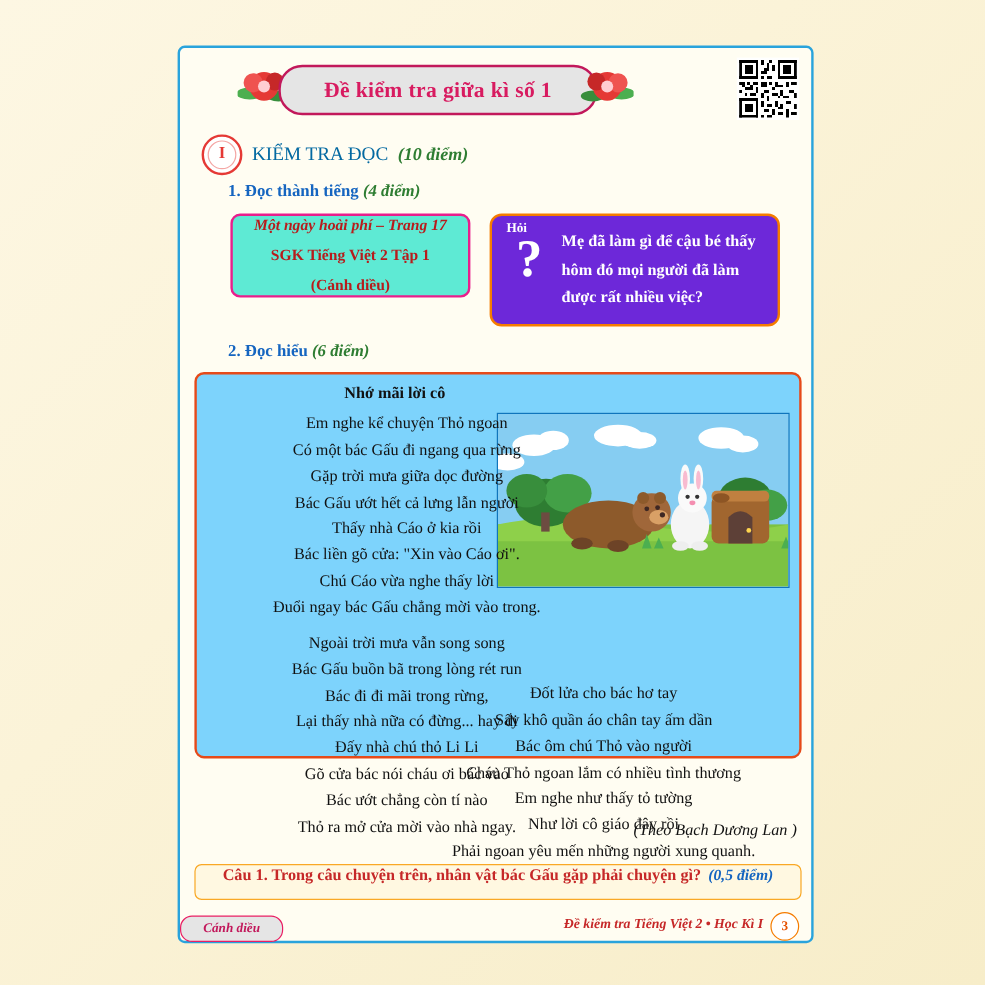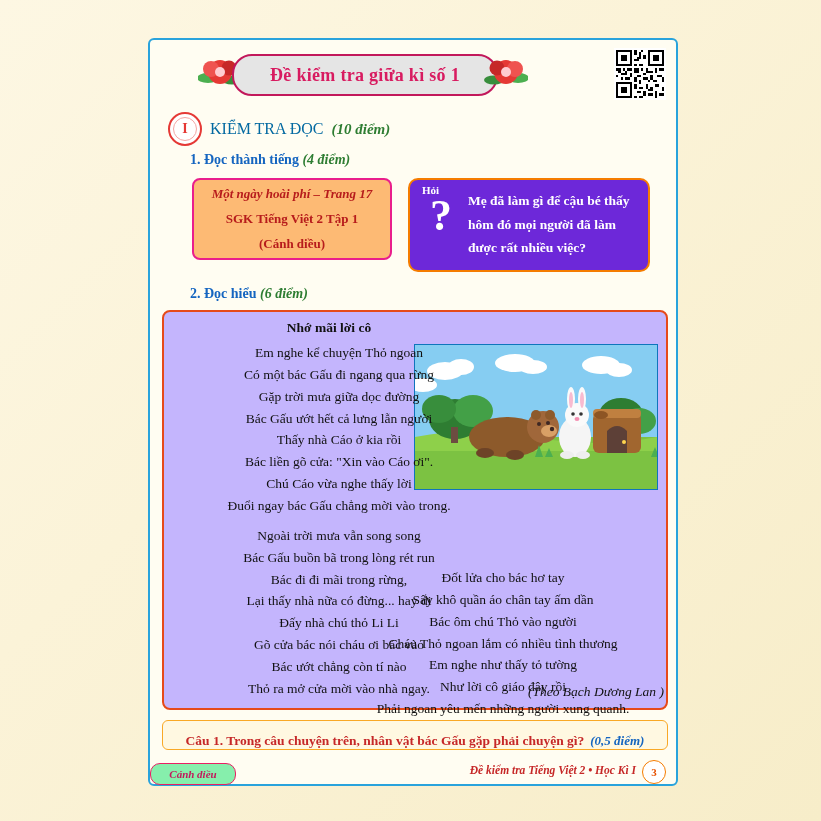--- a/index.html
+++ b/index.html
@@ -136,24 +136,24 @@
   }
   .sub-1 { left: 40px; top: 112px; }
   .sub-2 { left: 40px; top: 246px; }
 
   
   .box-left {
     position: absolute;
     left: 42px;
     top: 138px;
     width: 200px;
-    height: 82px;
+    height: 70px;
     border: 2px solid #e91e8c;
     border-radius: 8px;
-    background: #fdba74;
+    background: #5eead4;
     box-sizing: border-box;
     display: flex;
     flex-direction: column;
     align-items: center;
     justify-content: center;
     gap: 9px;
   }
   .box-left div {
     color: #b71c1c;
     font-size: 13px;
@@ -205,24 +205,24 @@
     font-weight: bold;
     line-height: 1.75;
   }
 
   
   .read-box {
     position: absolute;
     left: 12px;
     top: 270px;
     width: 506px;
-    height: 400px;
+    height: 322px;
     border: 2px solid #e64a19;
     border-radius: 8px;
-    background: #c4b5fd;
+    background: #7dd3fc;
     box-sizing: border-box;
   }
   .poem-title {
     position: absolute;
     left: 0;
     top: 8px;
     width: 330px;
     text-align: center;
     font-size: 13.5px;
     font-weight: bold;
@@ -279,21 +279,21 @@
     position: absolute;
     left: 12px;
     top: 680px;
     width: 506px;
     height: 30px;
     border: 1.5px solid #f9a825;
     border-radius: 6px;
     background: #fff8e1;
     box-sizing: border-box;
     display: flex;
-    align-items: flex-end;
+    align-items: flex-start;
     justify-content: center;
     gap: 6px;
   }
   .q-bar .q-text {
     color: #c62828;
     font-size: 13.5px;
     font-weight: bold;
   }
   .q-bar .q-pts {
     color: #1565c0;
@@ -304,21 +304,21 @@
 
   
   .footer-left {
     position: absolute;
     left: 0px;
     top: 723px;
     width: 84px;
     height: 20px;
     border: 1.5px solid #e91e63;
     border-radius: 10px;
-    background: #86efac;
+    background: #e5e5e5;
     display: flex;
     align-items: center;
     justify-content: center;
   }
   .footer-left span {
     color: #c2185b;
     font-size: 11px;
     font-weight: bold;
     font-style: italic;
   }

